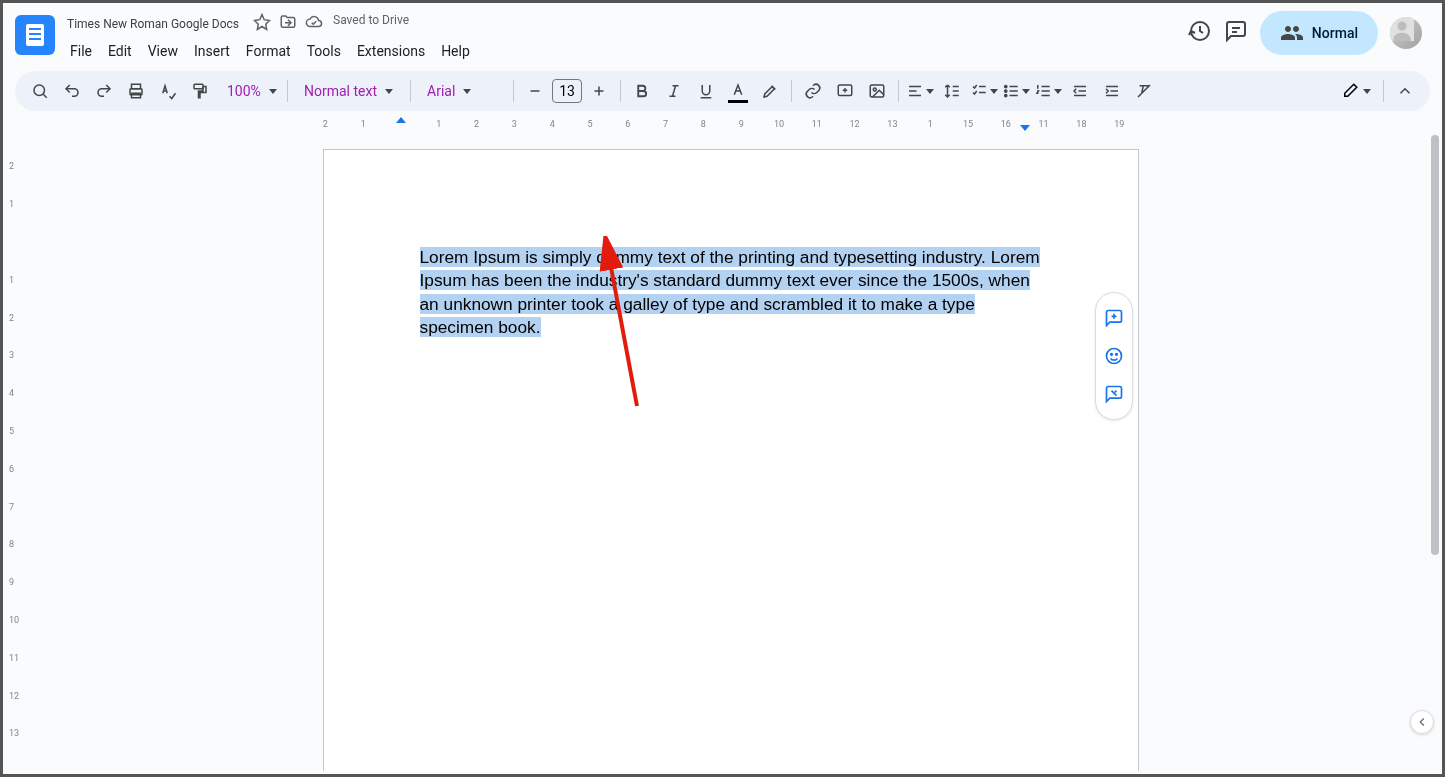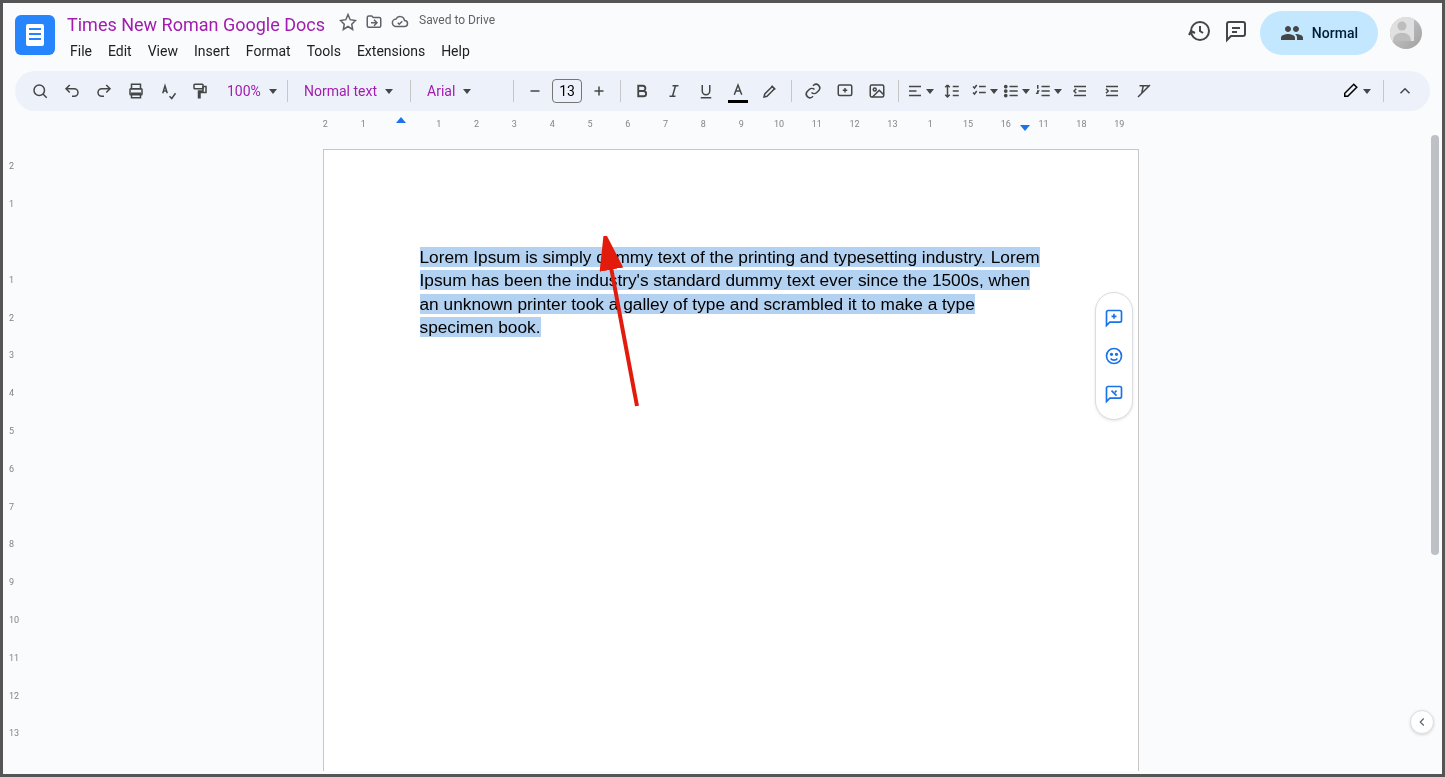--- a/index.html
+++ b/index.html
@@ -43,21 +43,21 @@
   position: absolute;
   left: 3px;
   right: 3px;
   height: 2px;
   background: #2684fc;
 }
 .doc-icon-inner::before { top: 4px; }
 .doc-icon-inner::after { top: 9px; box-shadow: 0 5px 0 #2684fc; }
 .title-area { flex: 0 0 auto; }
 .title-row { display: flex; align-items: center; gap: 10px; height: 26px; }
-.doc-title { font-size: 18px; color: #a21caf; padding: 2px 4px; }
+.doc-title { font-size: 12px; color: #404040; padding: 2px 4px; }
 .title-icons { display: flex; gap: 8px; color: #5f6368; }
 .title-icons svg { width: 18px; height: 18px; }
 .saved-text { font-size: 12px; color: #5f6368; margin-left: 2px; }
 .menu-row { display: flex; gap: 2px; margin-top: 2px; align-items: center; }
 .menu-item { font-size: 14px; color: #202124; padding: 4px 7px; border-radius: 4px; cursor: pointer; }
 .header-right { margin-left: auto; display: flex; align-items: center; gap: 12px; padding-right: 8px; }
 .header-right svg { width: 24px; height: 24px; color: #444746; }
 .share-btn {
   background: #c2e7ff;
   border-radius: 40px;

